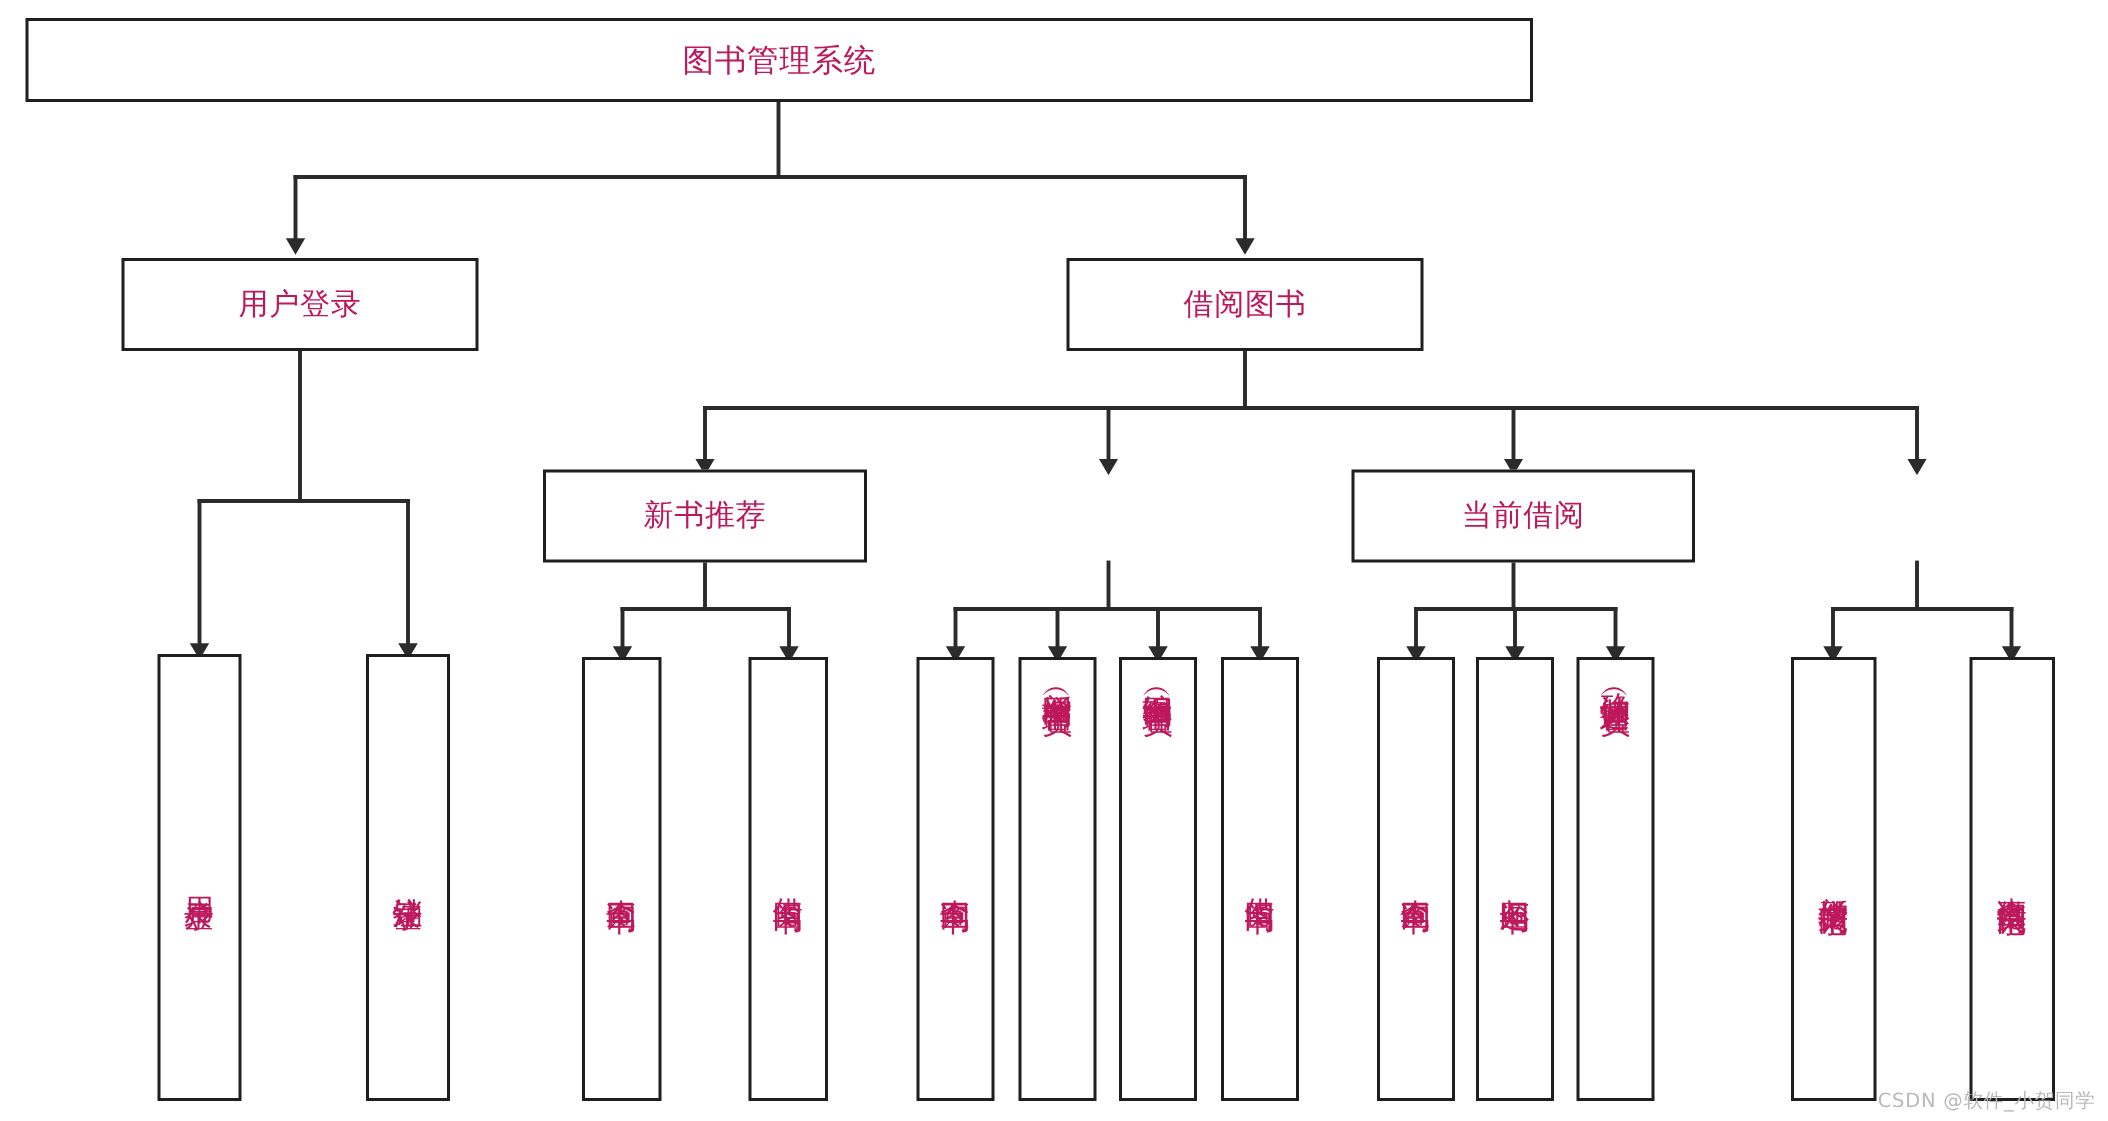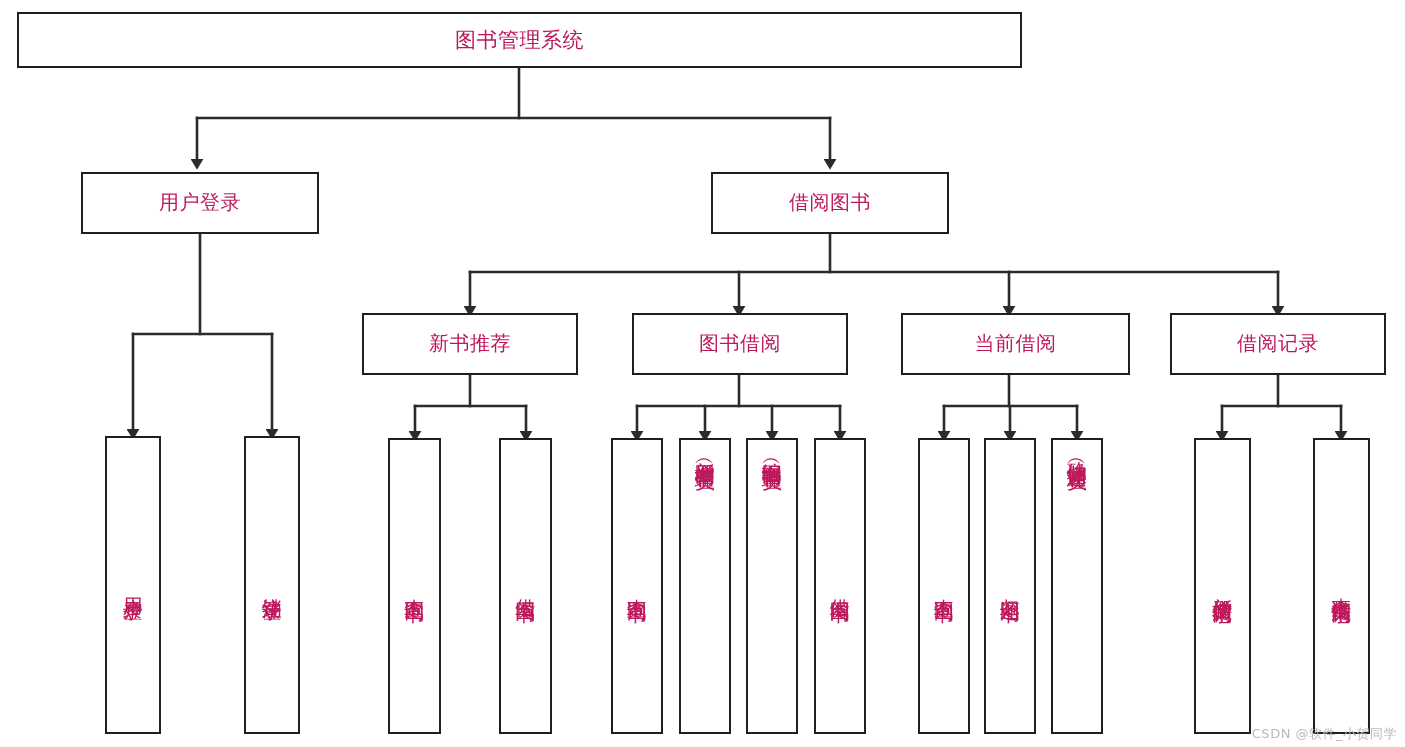--- a/index.html
+++ b/index.html
@@ -139,29 +139,23 @@
   <div class="node-box h-node" style="left:81px; top:172px; width:238px; height:62px;">
     <span class="node-label">用户登录</span>
   </div>
   <div class="node-box h-node" style="left:711px; top:172px; width:238px; height:62px;">
     <span class="node-label">借阅图书</span>
   </div>
 
   <div class="node-box h-node" style="left:362px; top:313px; width:216px; height:62px;">
     <span class="node-label">新书推荐</span>
   </div>
-  <div class="node-box h-node" style="left:632px; top:313px; width:216px; height:62px;">
-    <span class="node-label">图书借阅</span>
-  </div>
   <div class="node-box h-node" style="left:901px; top:313px; width:229px; height:62px;">
     <span class="node-label">当前借阅</span>
   </div>
-  <div class="node-box h-node" style="left:1170px; top:313px; width:216px; height:62px;">
-    <span class="node-label">借阅记录</span>
-  </div>
 
   <div class="node-box v-node v-center" style="left:105px; top:436px; width:56px; height:298px;">
     <span class="node-label">用户登录</span>
   </div>
   <div class="node-box v-node v-center" style="left:244px; top:436px; width:56px; height:298px;">
     <span class="node-label">注销登录</span>
   </div>
 
   <div class="node-box v-node v-center" style="left:388px; top:438px; width:53px; height:296px;">
     <span class="node-label">查询图书</span>

